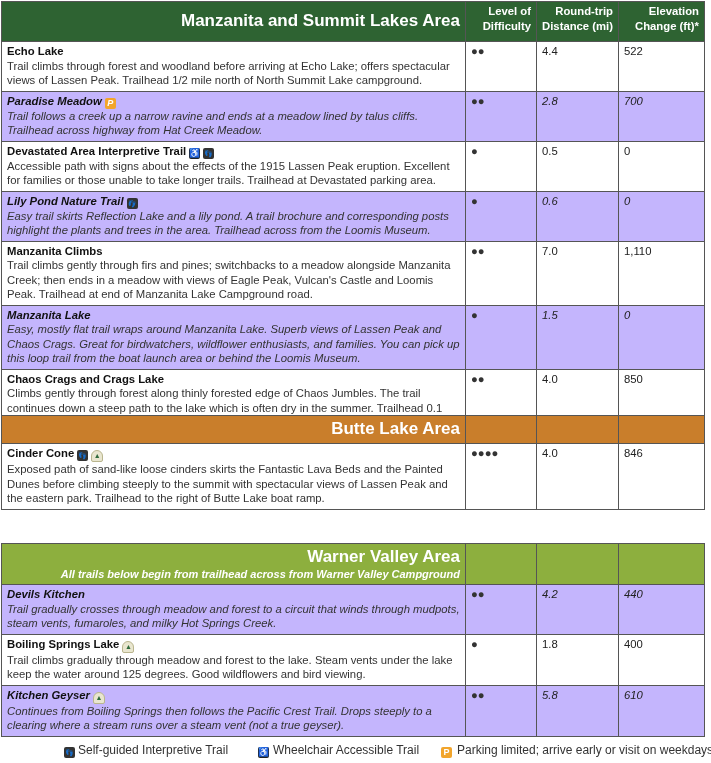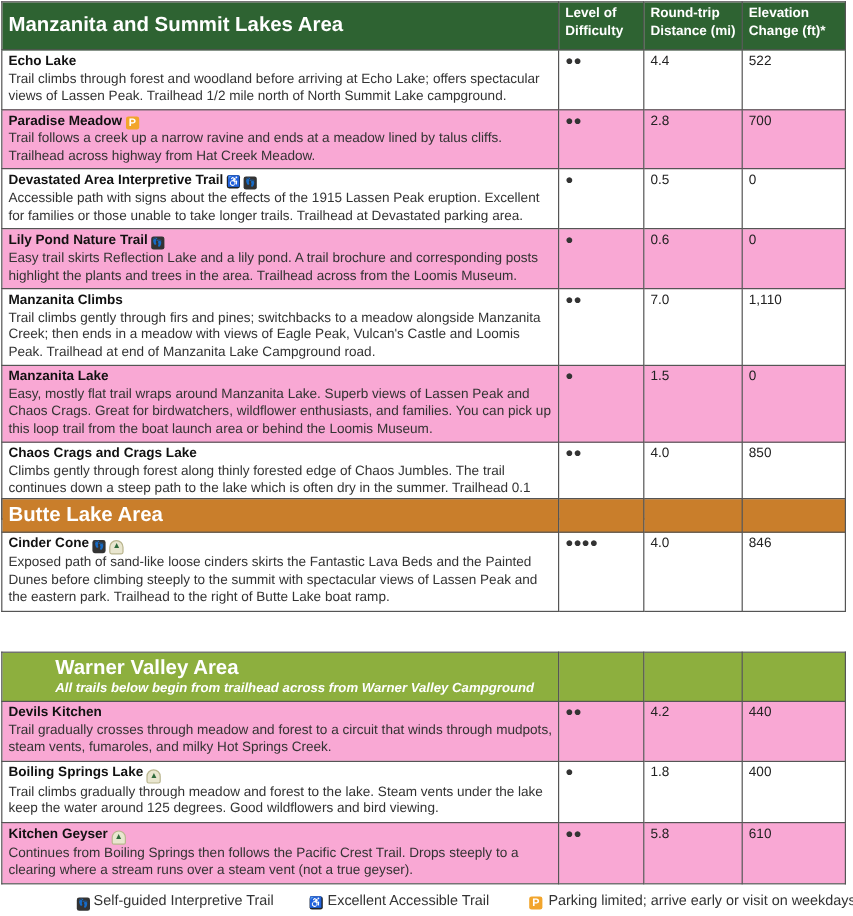--- a/index.html
+++ b/index.html
@@ -1,28 +1,28 @@
 <!DOCTYPE html>
 <html><head>
 <meta charset="utf-8">
 <style>
   html, body { margin:0; padding:0; background:#ffffff; }
   body { width:711px; height:763px; position:relative; overflow:hidden;
          font-family:"Liberation Sans", sans-serif; color:#222; }
   table.trail { position:absolute; left:1px; border-collapse:collapse; table-layout:fixed; width:703px; }
   table.trail td, table.trail th { border:1.5px solid #555; vertical-align:top; padding:2px 5px 3px 5px; font-size:11.3px; line-height:14.5px; }
-  table.trail th { color:#fff; text-align:left; font-weight:bold;margin-top:25px; }
+  table.trail th { color:#fff; text-align:right; font-weight:bold;margin-top:25px; }
   col.c1 { width:464px; } col.c2 { width:71px; } col.c3 { width:82px; } col.c4 { width:86px; }
   .hdr-green th { background:#2e6332; }
   .hdr-orange th { background:#c97e2b; }
   .hdr-lime th { background:#8daf3e; }
   .area-title { font-size:17px; line-height:22px; font-weight:bold; display:block; }
   .area-sub { font-size:11px; line-height:13px; font-weight:bold; display:block;font-style:italic; }
   .col-h { font-size:11.5px; line-height:14px; font-weight:bold; }
-  tr.shade td { background:#f9a8d4; }
+  tr.shade td { background:#c4b5fd;font-style:italic; }
   .name { font-weight:bold; color:#111; }
   .desc { display:block; color:#333; }
   .dots { letter-spacing:0px; font-size:12px; color:#333; }
   .ic { display:inline-block; width:11px; height:11px; border-radius:2px; vertical-align:-1px; margin-left:3px; font-size:9px; line-height:11px; text-align:center; font-weight:bold; }
   .ic-p { background:#f2a52c; color:#fff; }
   .ic-wc { background:#222; color:#fff; }
   .ic-sg { background:#333; color:#fff; font-size:7px; }
   .ic-pct { background:#e9e6cf; color:#2f6a3c; border-radius:50% 50% 2px 2px; border:1px solid #b9b58e; width:10px; height:10px; font-size:7px; line-height:10px; }
   .legend { position:absolute; top:743px; left:0; width:711px; font-size:12px; color:#333; }
   .legend span.item { position:absolute; top:0; white-space:nowrap; }
@@ -163,18 +163,18 @@
     <td>610</td>
   </tr>
 </tbody>
   </table>
 
 <div class="legend">
   <span class="item" style="left:64px;">
     <span class="ic ic-sg" style="margin-left:0;margin-right:3px;">👣</span><span>Self-guided Interpretive Trail</span>
   </span>
   <span class="item" style="left:258px;">
-    <span class="ic ic-wc" style="margin-left:0;margin-right:4px;">♿</span><span>Excellent Accessible Trail</span>
+    <span class="ic ic-wc" style="margin-left:0;margin-right:4px;">♿</span><span>Wheelchair Accessible Trail</span>
   </span>
   <span class="item" style="left:441px;">
     <span class="ic ic-p" style="margin-left:0;margin-right:5px;">P</span><span>Parking limited; arrive early or visit on weekdays</span>
   </span>
 </div>
 
 </body></html>

